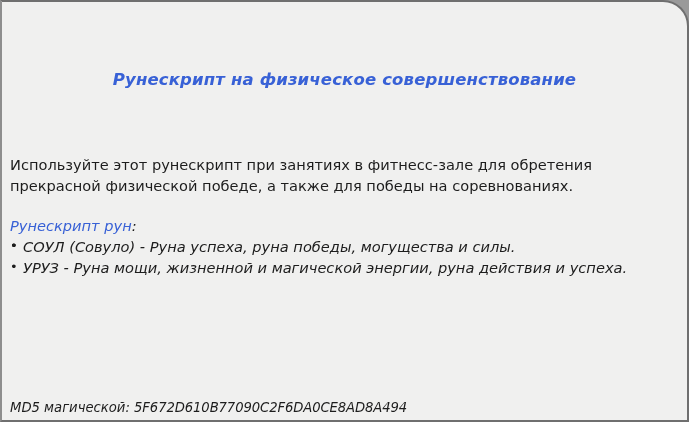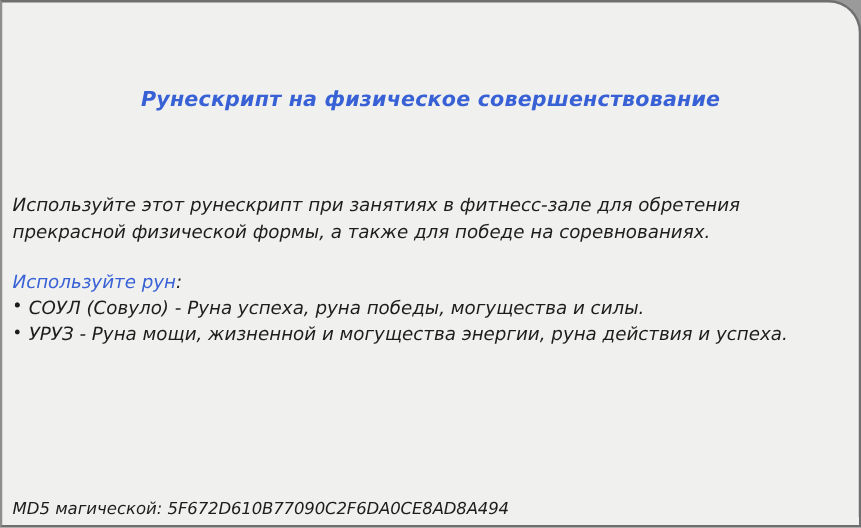--- a/index.html
+++ b/index.html
@@ -52,21 +52,20 @@
     margin-top: 48px;
   }
 
   #intro {
     position: absolute;
     left: 8px;
     top: 152px;
     width: 655px;
     color: #1d1d1d;
     font-family: "DejaVu Sans", sans-serif;
-    font-style: italic;
     font-size: 14.6px;
     line-height: 21px;
   }
   #intro .line {
     white-space: nowrap;
   }
 
   #combo-heading {
     position: absolute;
     left: 8px;
@@ -129,36 +128,36 @@
 </head>
 <body>
 
 <div id="panel">
   <div class="inner">
 
     <div id="title">Рунескрипт на физическое совершенствование</div>
 
     <div id="intro">
       <div class="line">Используйте этот рунескрипт при занятиях в фитнесс-зале для обретения</div>
-      <div class="line">прекрасной физической формы, а также для победе на соревнованиях.</div>
+      <div class="line">прекрасной физической победе, а также для победы на соревнованиях.</div>
     </div>
 
     <div id="combo-heading">
-      <span class="kw">Используйте рун</span><span class="colon">:</span>
+      <span class="kw">Рунескрипт рун</span><span class="colon">:</span>
     </div>
 
     <ul id="runes-list">
       <li>
         <span class="bullet">•</span>
       </li>
       <li>
         <span class="bullet">•</span><span>СОУЛ (Совуло) - Руна успеха, руна победы, могущества и силы.</span>
       </li>
       <li>
-        <span class="bullet">•</span><span>УРУЗ - Руна мощи, жизненной и могущества энергии, руна действия и успеха.</span>
+        <span class="bullet">•</span><span>УРУЗ - Руна мощи, жизненной и магической энергии, руна действия и успеха.</span>
       </li>
     </ul>
 
     <div id="md5">
       <span>MD5 магической:</span>
       <span class="hash">5F672D610B77090C2F6DA0CE8AD8A494</span>
     </div>
 
   </div>
 </div>

